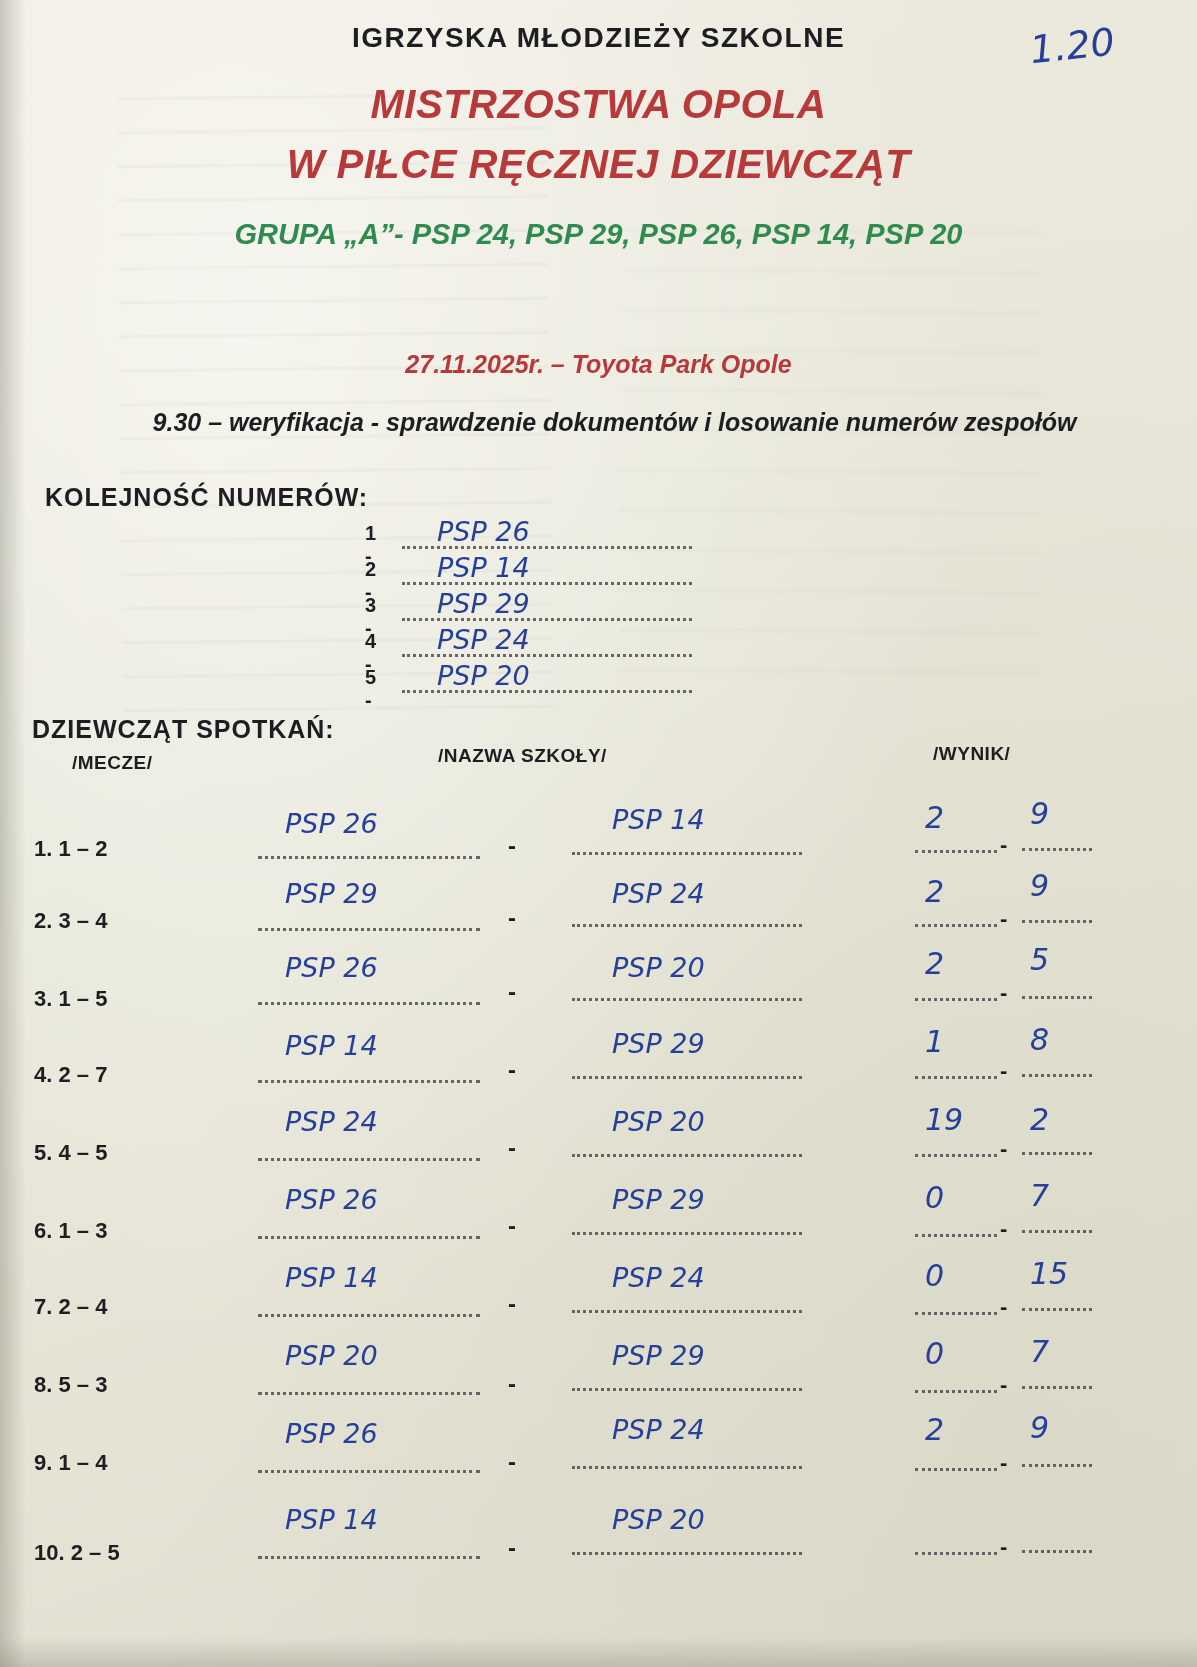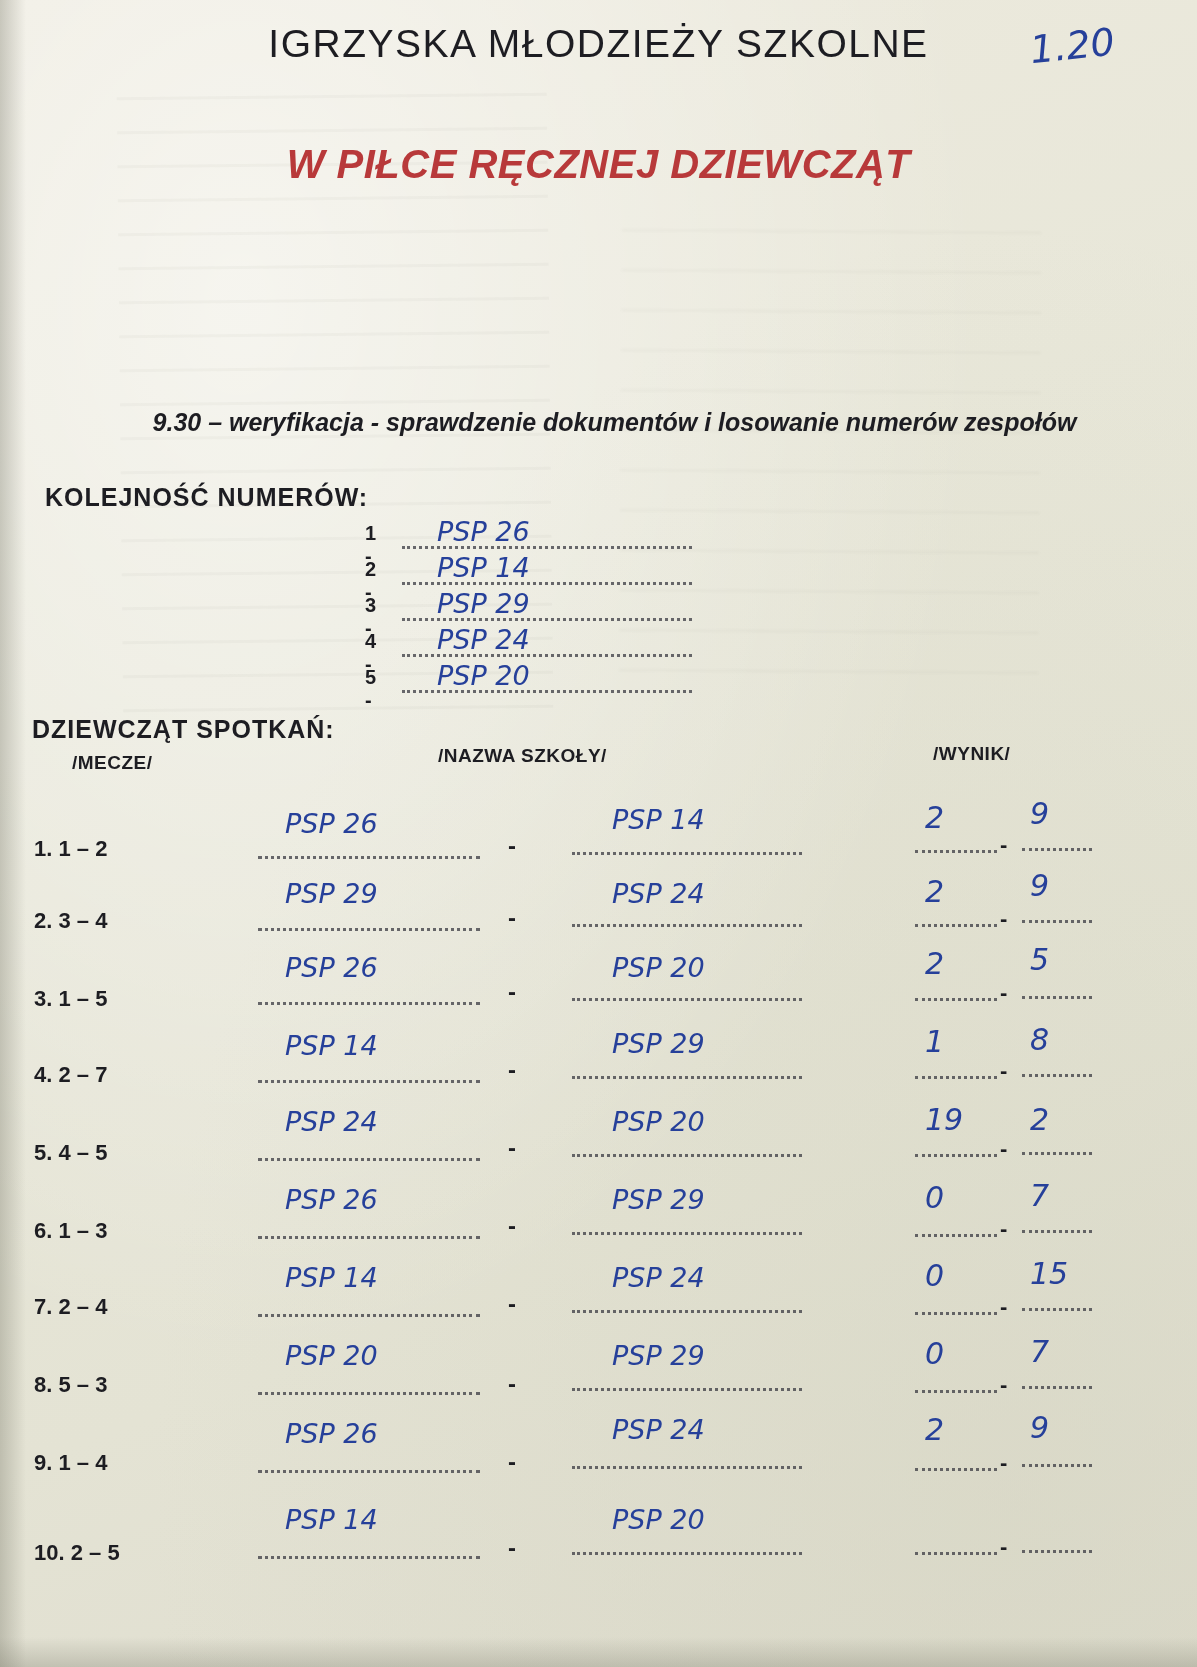--- a/index.html
+++ b/index.html
@@ -59,21 +59,21 @@
   }
   .content { position: absolute; inset: 0; }
 
   .t-black { color: #1d1d22; }
   .t-red { color: #b8393a; }
   .t-green { color: #2f8b4e; }
 
   .line1 {
     position: absolute; top: 22px; left: 0; width: 1197px;
     text-align: center;
-    font-size: 39px; font-weight: normal; letter-spacing: 1.5px;
+    font-size: 28px; font-weight: bold; letter-spacing: 1.5px;
   }
   .line2 {
     position: absolute; top: 82px; left: 0; width: 1197px;
     text-align: center;
     font-size: 40px; font-weight: bold; font-style: italic; letter-spacing: 0.5px;
   }
   .line3 {
     position: absolute; top: 142px; left: 0; width: 1197px;
     text-align: center;
     font-size: 40px; font-weight: bold; font-style: italic; letter-spacing: 0.5px;
@@ -174,21 +174,24 @@
 
 <div class="paper"></div>
 <div class="ghost"></div>
 <div class="ghost2"></div>
 <div class="edge-left"></div>
 <div class="edge-bottom"></div>
 
 <div class="content">
 
   <div class="line1 t-black">IGRZYSKA MŁODZIEŻY SZKOLNE</div>
+  <div class="line2 t-red">MISTRZOSTWA OPOLA</div>
   <div class="line3 t-red">W  PIŁCE RĘCZNEJ DZIEWCZĄT</div>
+  <div class="line4 t-green">GRUPA „A”- PSP 24, PSP 29, PSP 26, PSP 14, PSP 20</div>
+  <div class="line5 t-red">27.11.2025r.  –  Toyota Park Opole</div>
   <div class="line6 t-black">9.30  –  weryfikacja - sprawdzenie dokumentów i losowanie numerów zespołów</div>
 
   <div class="corner-note">1.20</div>
 
   <div class="sec-title t-black" id="numbers-title">KOLEJNOŚĆ NUMERÓW:</div>
 
   <div class="num-row" style="top:518px">
     <span class="num-idx">1 -</span>
     <span class="dots num-dots"></span>
     <span class="hand hand-num">PSP 26</span>

